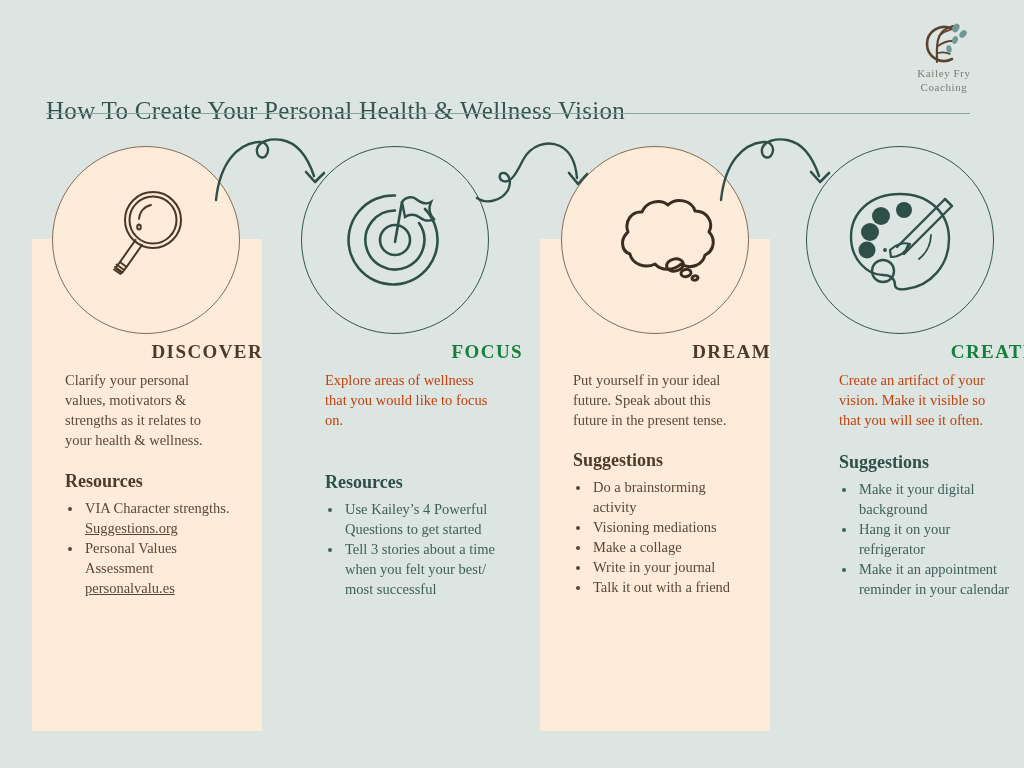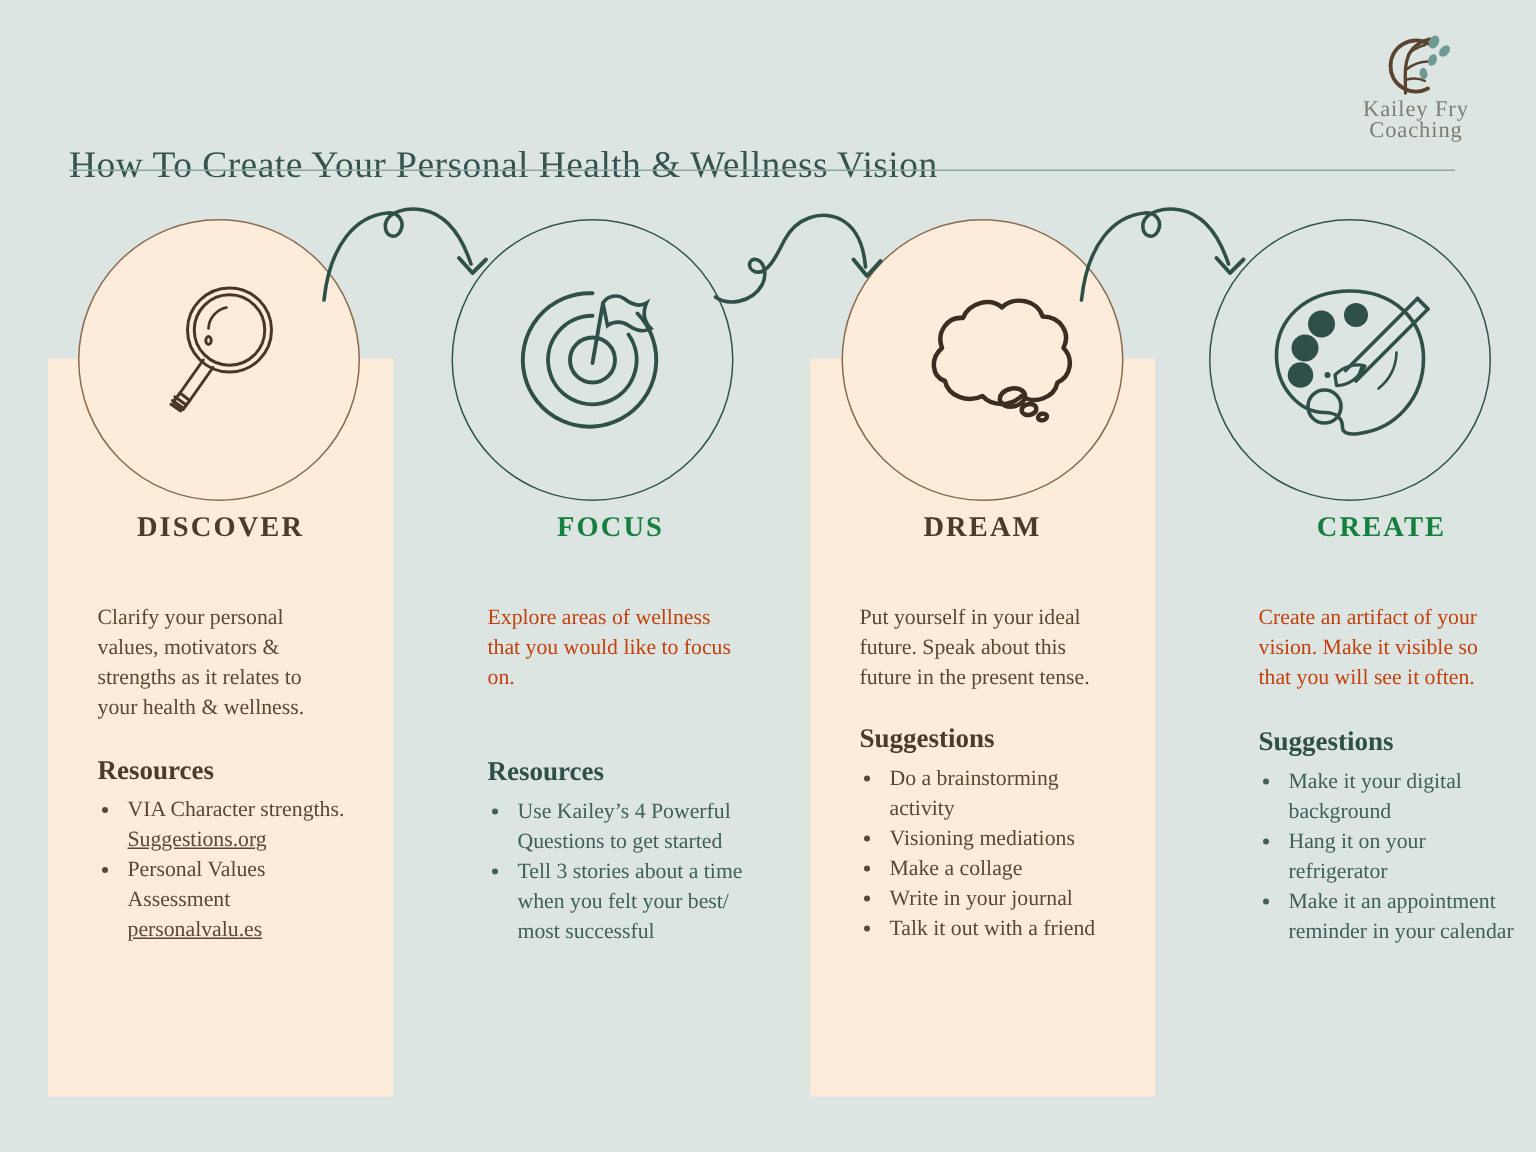--- a/index.html
+++ b/index.html
@@ -54,21 +54,21 @@
     height: 78px;
     text-align: center;
   }
   .logo-mark {
     width: 76px;
     height: 44px;
     display: block;
   }
   .logo-text {
     font-family: "Liberation Serif", "DejaVu Serif", serif;
-    font-size: 15px;
+    font-size: 11px;
     letter-spacing: 0.6px;
     color: #7c7c72;
     line-height: 13px;
     margin-top: 1px;
   }
 
   
   .panel {
     position: absolute;
     top: 239px;
@@ -119,26 +119,26 @@
     position: absolute;
     top: 340px;
     width: 232px;
   }
   .col-1 { left: 31px; }
   .col-2 { left: 291px; }
   .col-3 { left: 539px; }
   .col-4 { left: 805px; }
 
   .col-title {
-    text-align: center;
+    text-align: right;
     font-size: 19px;
     font-weight: 700;
     letter-spacing: 1.4px;
     line-height: 24px;
-    margin: 0 0 38px 0;
+    margin: 0 0 6px 0;
   }
   .col-1 .col-title, .col-3 .col-title { color: #4c3a2b; }
   .col-2 .col-title, .col-4 .col-title { color: #15803d; }
 
   .col-body {
     font-size: 14.5px;
     line-height: 20px;
     padding: 0 34px 0 34px;
     margin: 0;
   }

